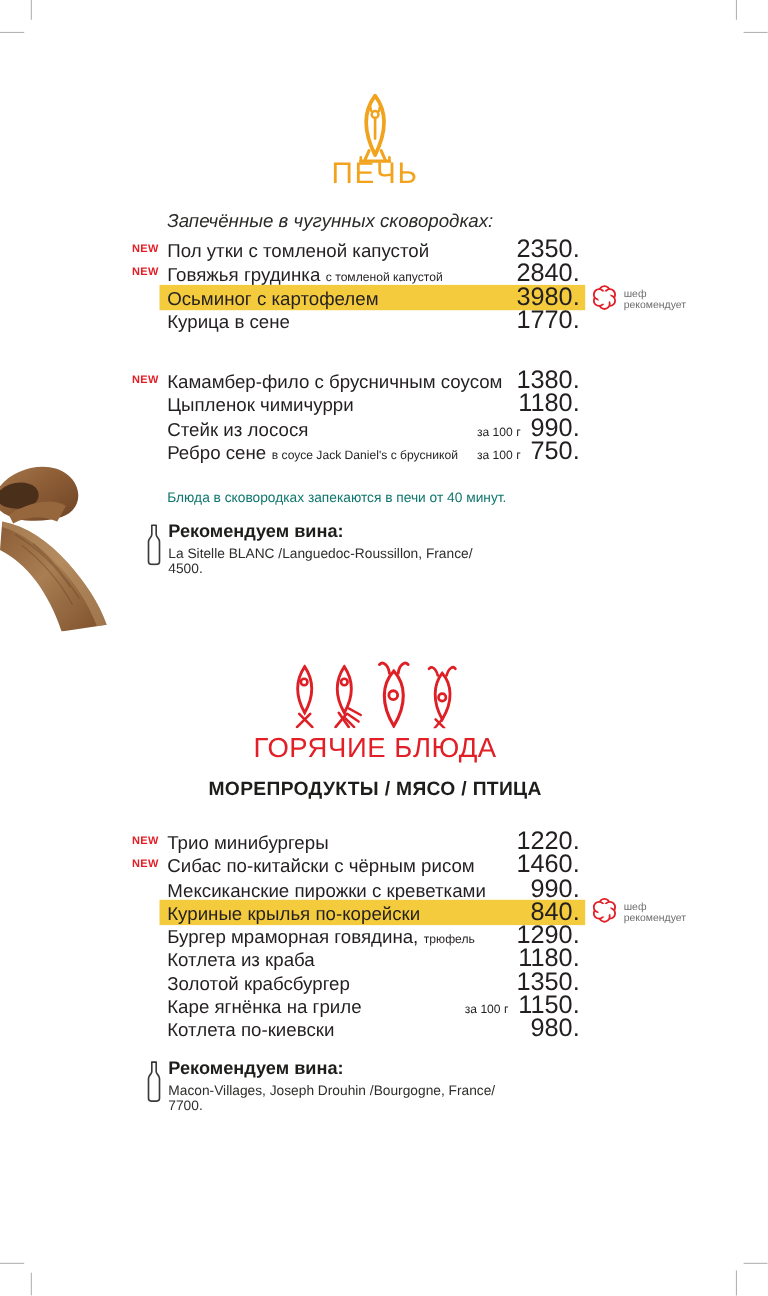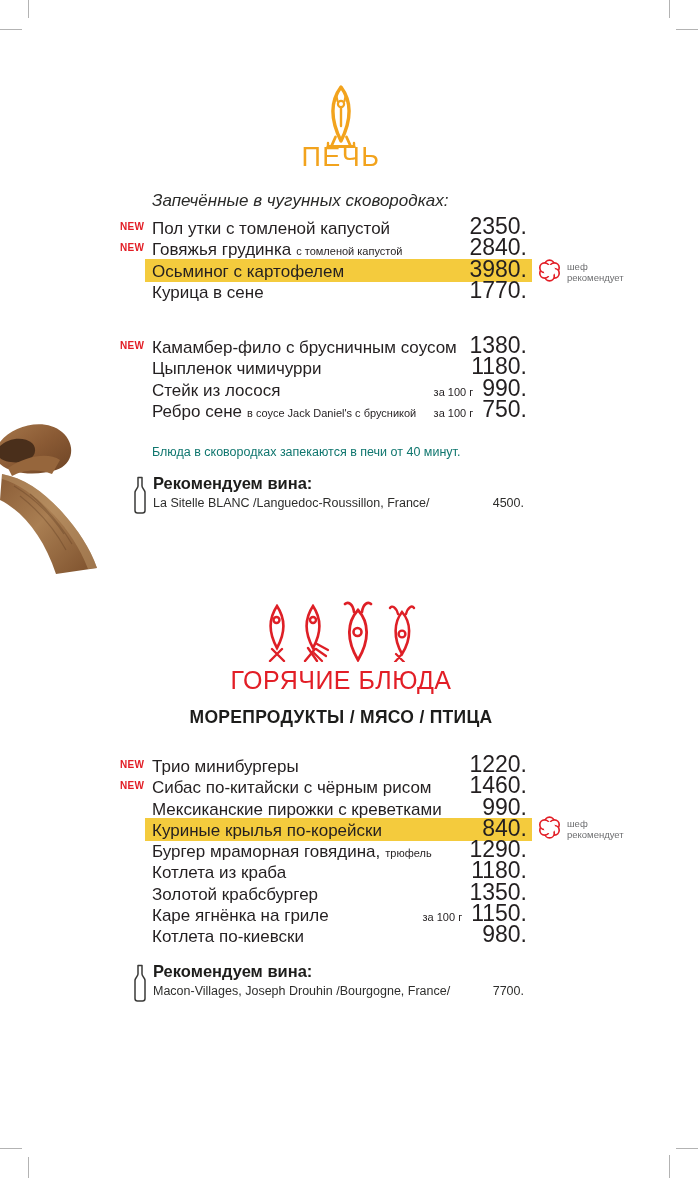--- a/index.html
+++ b/index.html
@@ -30,21 +30,21 @@
   .unit{font-size:11px;margin-right:9px;}
   .price{font-size:23px;}
 
   #note1{position:absolute;left:152px;top:445px;font-size:12.5px;color:#0f766e;}
 
   .wine{position:absolute;left:120px;width:412px;}
   #wine1{top:474px;}
   #wine2{top:962px;}
   .wine-bottle{position:absolute;left:12px;top:2px;}
   .wine-head{margin-left:33px;font-size:16.5px;font-weight:bold;color:#1d1d1b;}
-  .wine-line{margin-left:33px;display:flex;align-items:baseline;font-size:12.5px;color:#2e2e2c;margin-top:3px;padding-right:8px;}
+  .wine-line{margin-left:33px;display:flex;align-items:baseline;font-size:12.5px;color:#2e2e2c;margin-top:3px;padding-right:8px;flex-direction:column;}
 
   .chef{position:absolute;left:537px;display:flex;align-items:center;gap:5px;}
   .chef-txt{font-size:9.5px;line-height:10.5px;color:#6d6e70;}
   .chef-txt div{white-space:nowrap;}
 
   #fish-row{position:absolute;top:600px;left:0;width:682px;height:62px;
             display:flex;justify-content:center;align-items:flex-end;gap:10px;}
 
   #oven-icon{position:absolute;left:319px;top:84px;}
   #wood{position:absolute;left:0;top:416px;}

